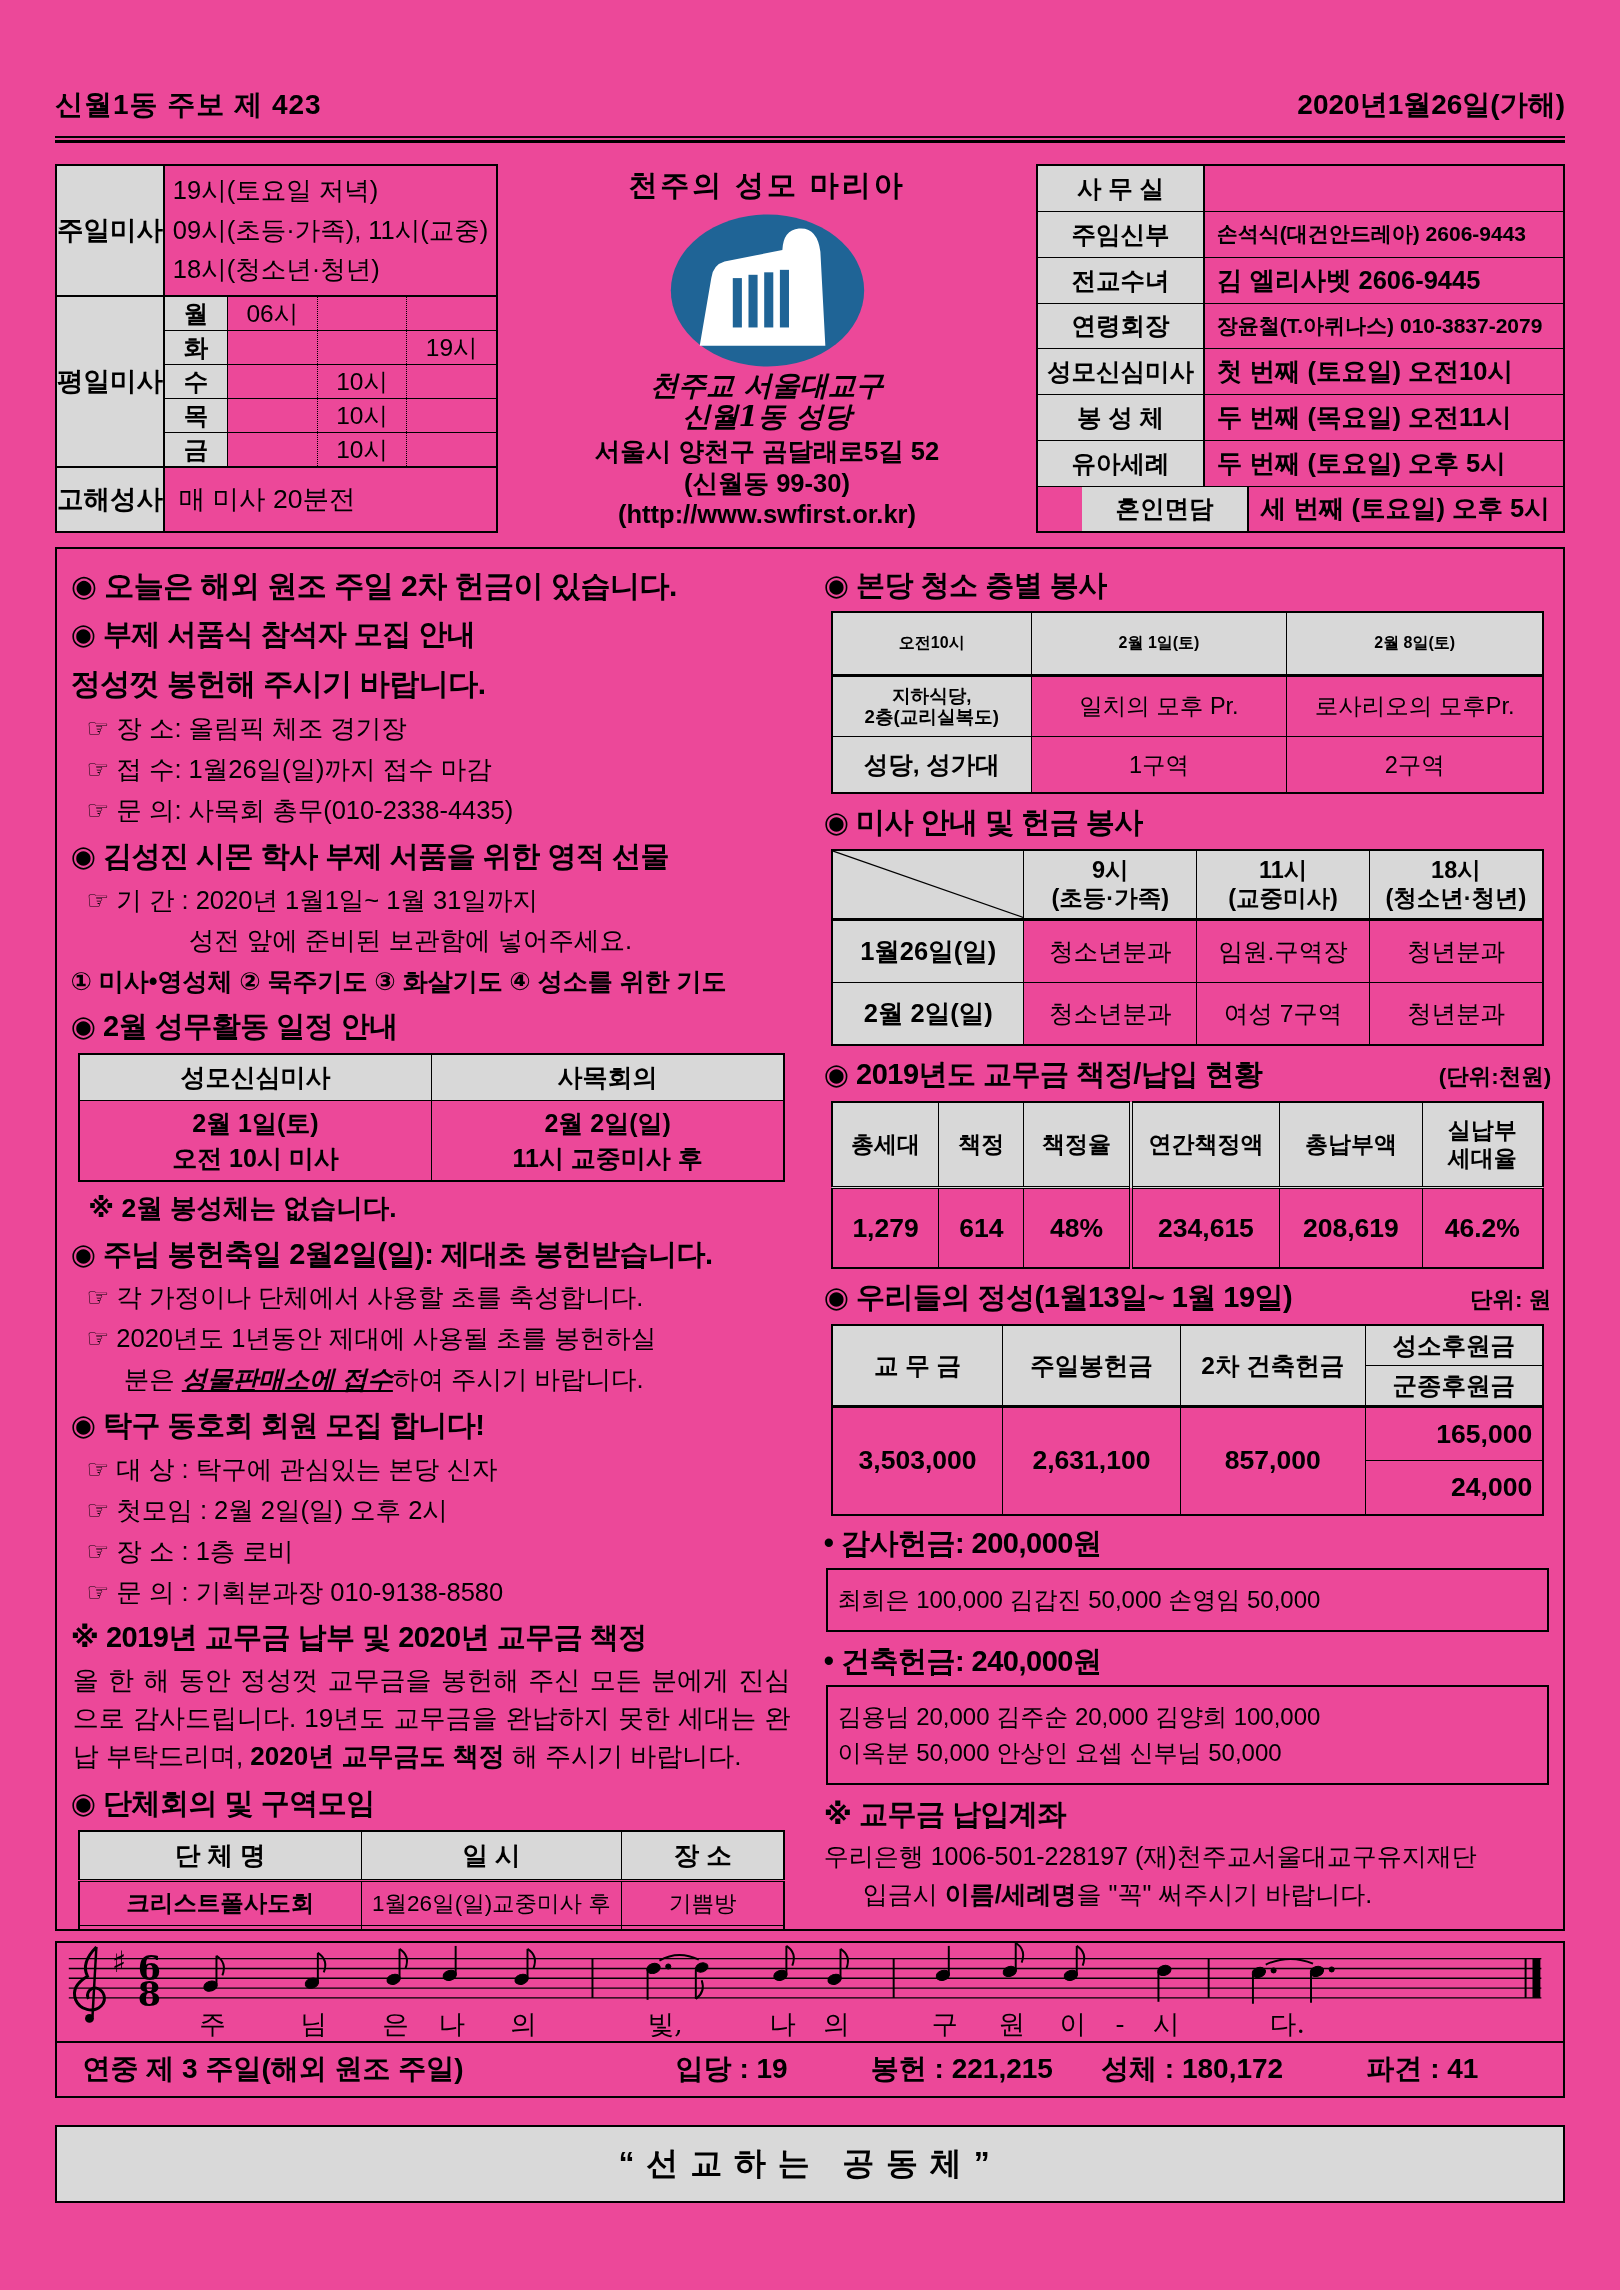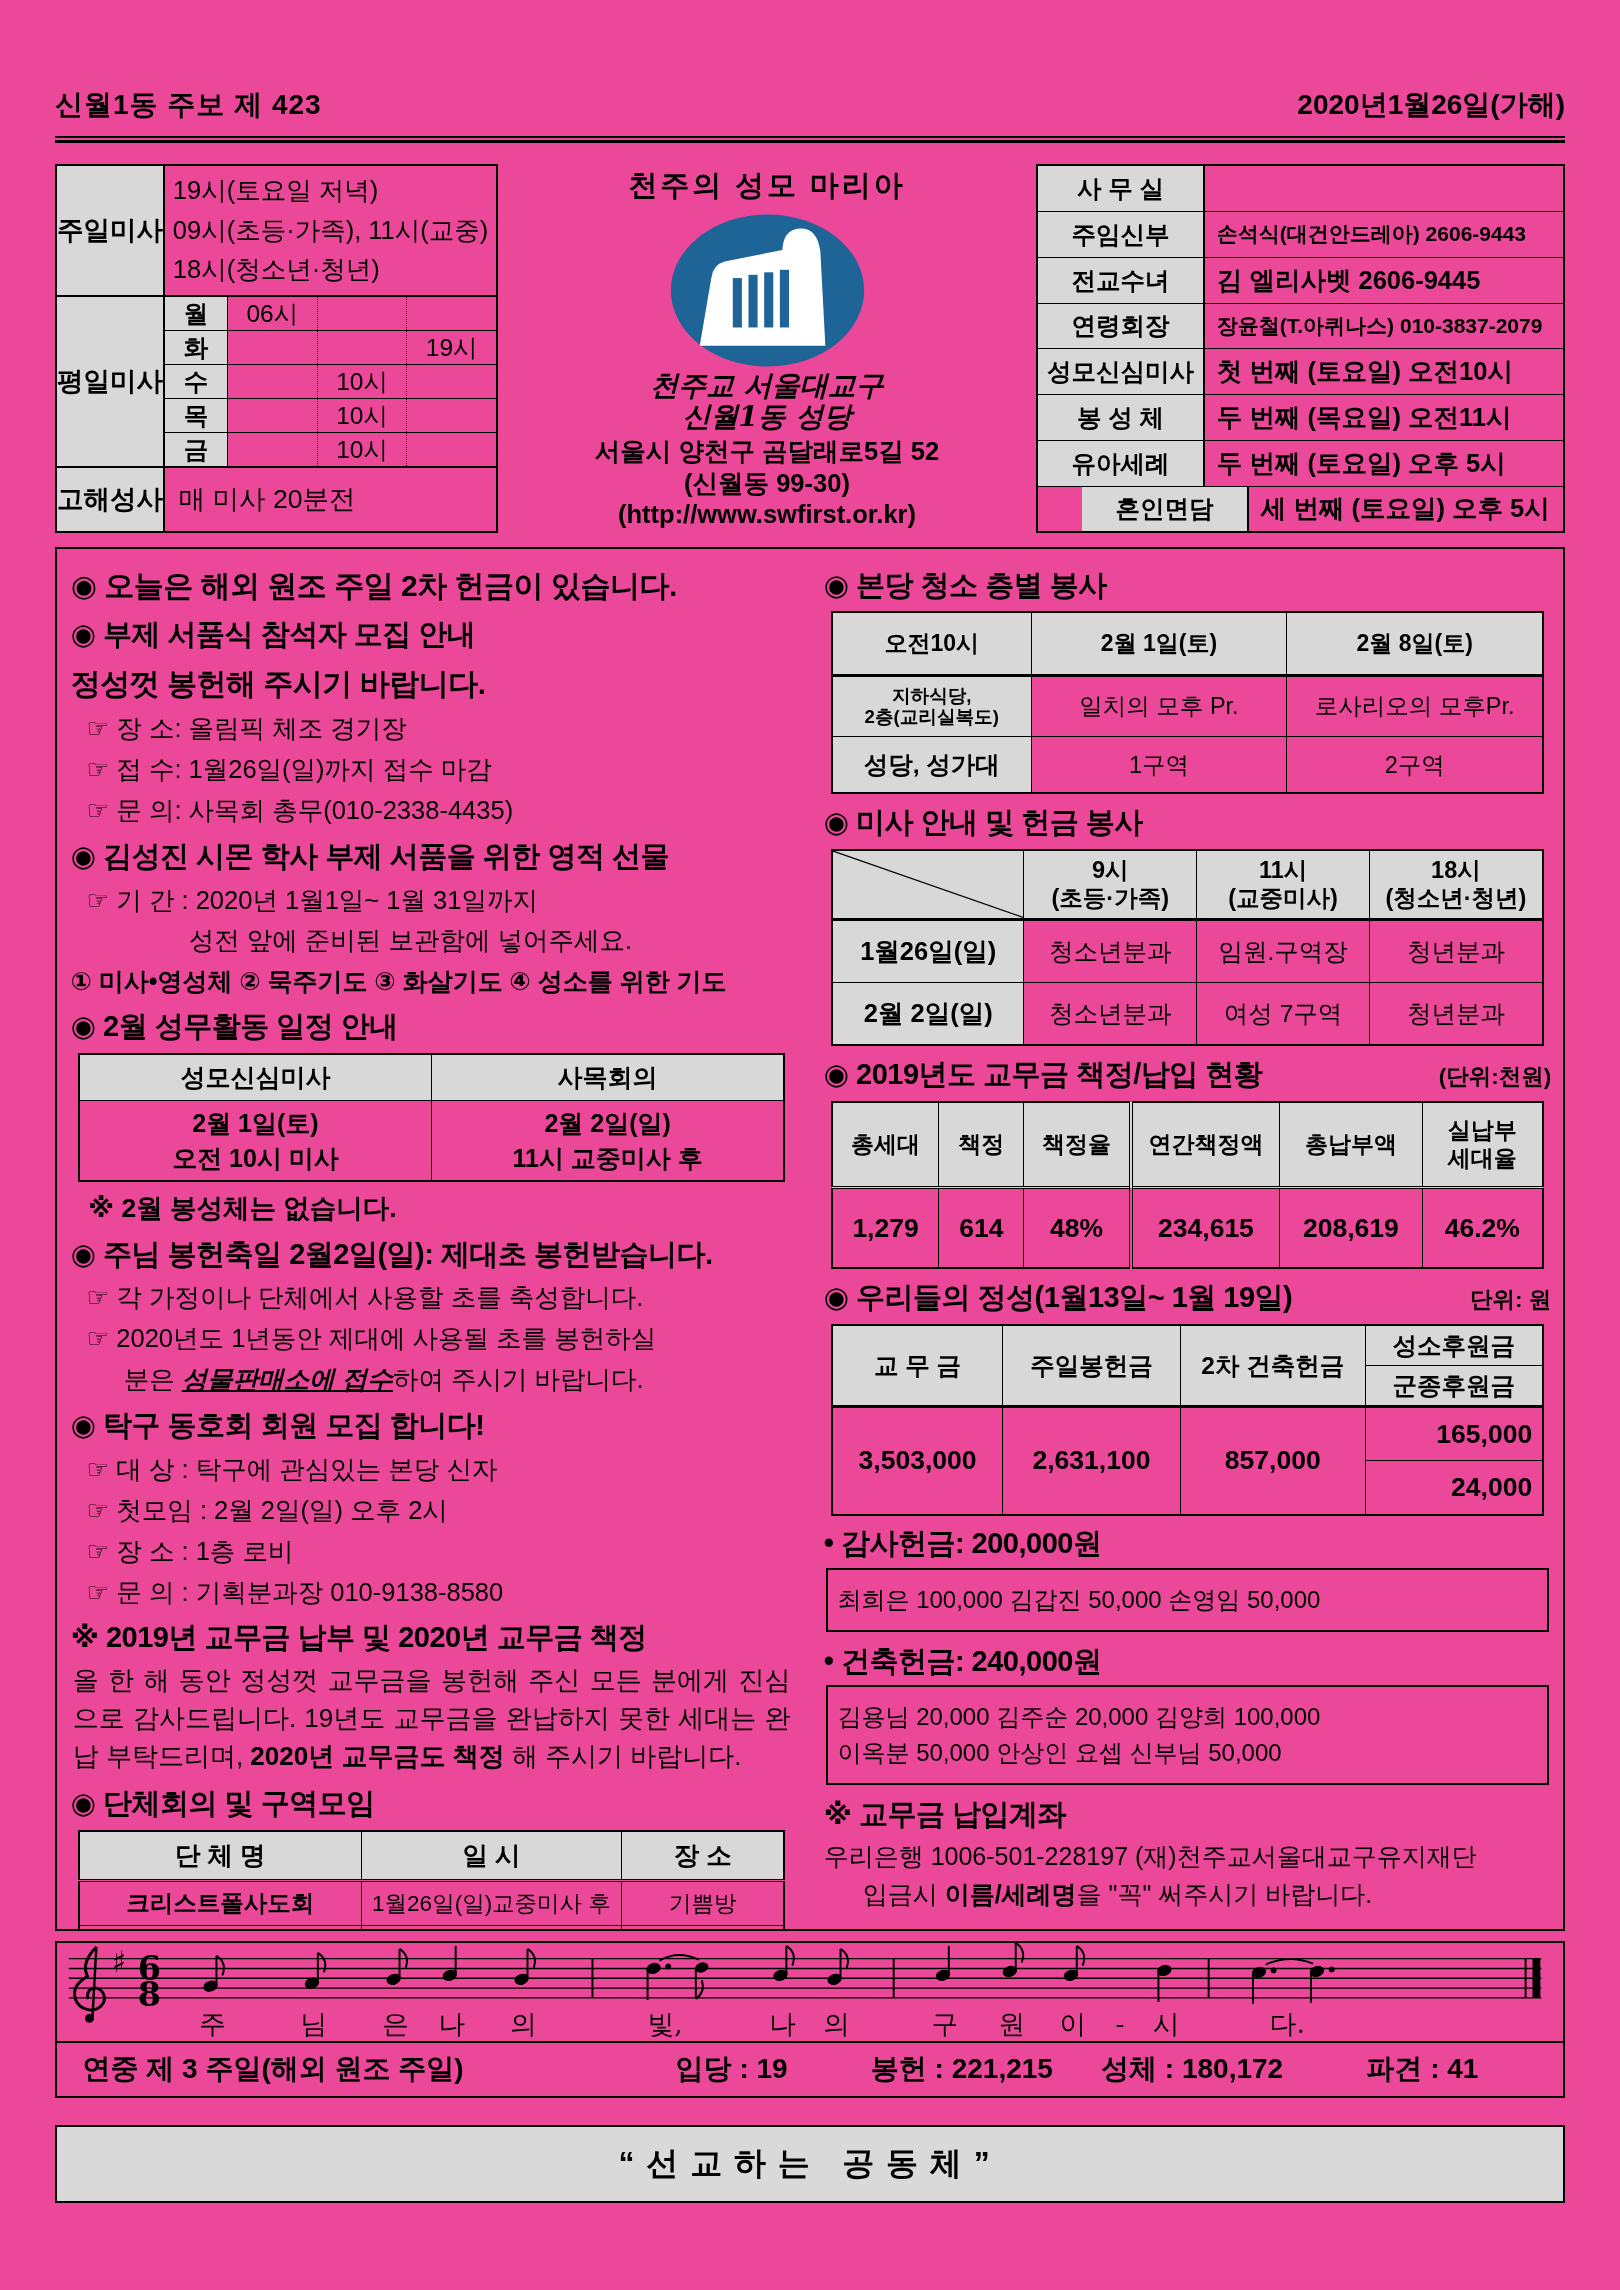--- a/index.html
+++ b/index.html
@@ -67,21 +67,21 @@
   .pre { white-space: pre-line; }
 
   .schedule td { font-size: 25px; font-weight: bold; }
   .schedule .head td { height: 47px; }
   .schedule .body td { height: 80px; line-height: 1.4; }
 
   .groups .head td { height: 49px; font-size: 25.5px; font-weight: bold; border-bottom: 3.9px double #000; }
   .groups .body td { height: 45px; font-size: 22.5px; }
   .groups .body td:first-child { font-weight: bold; font-size: 23.5px; }
 
-  .cleaning .head td { height: 63px; font-size: 23px; font-weight: bold; border-bottom: 3.9px solid #000; }
+  .cleaning .head td { height: 63px; font-size: 16px; font-weight: bold; border-bottom: 3.9px solid #000; }
   .cleaning td { font-size: 23.5px; }
   .cleaning .r1 td { height: 61px; }
   .cleaning .r2 td { height: 57px; }
   .cleaning .rowhead-small { font-size: 18.6px; font-weight: bold; line-height: 1.15; }
   .cleaning .r2 td:first-child { font-weight: bold; font-size: 24.5px; }
 
   .massserve .head td { height: 69px; font-size: 23.5px; font-weight: bold; line-height: 1.2; border-bottom: 3.9px solid #000; }
   .massserve .body td { height: 63px; font-size: 24.5px; margin-left: 32px; }
   .massserve .body td:first-child { font-weight: bold; font-size: 25.5px; }
   .diag { position: relative; }

